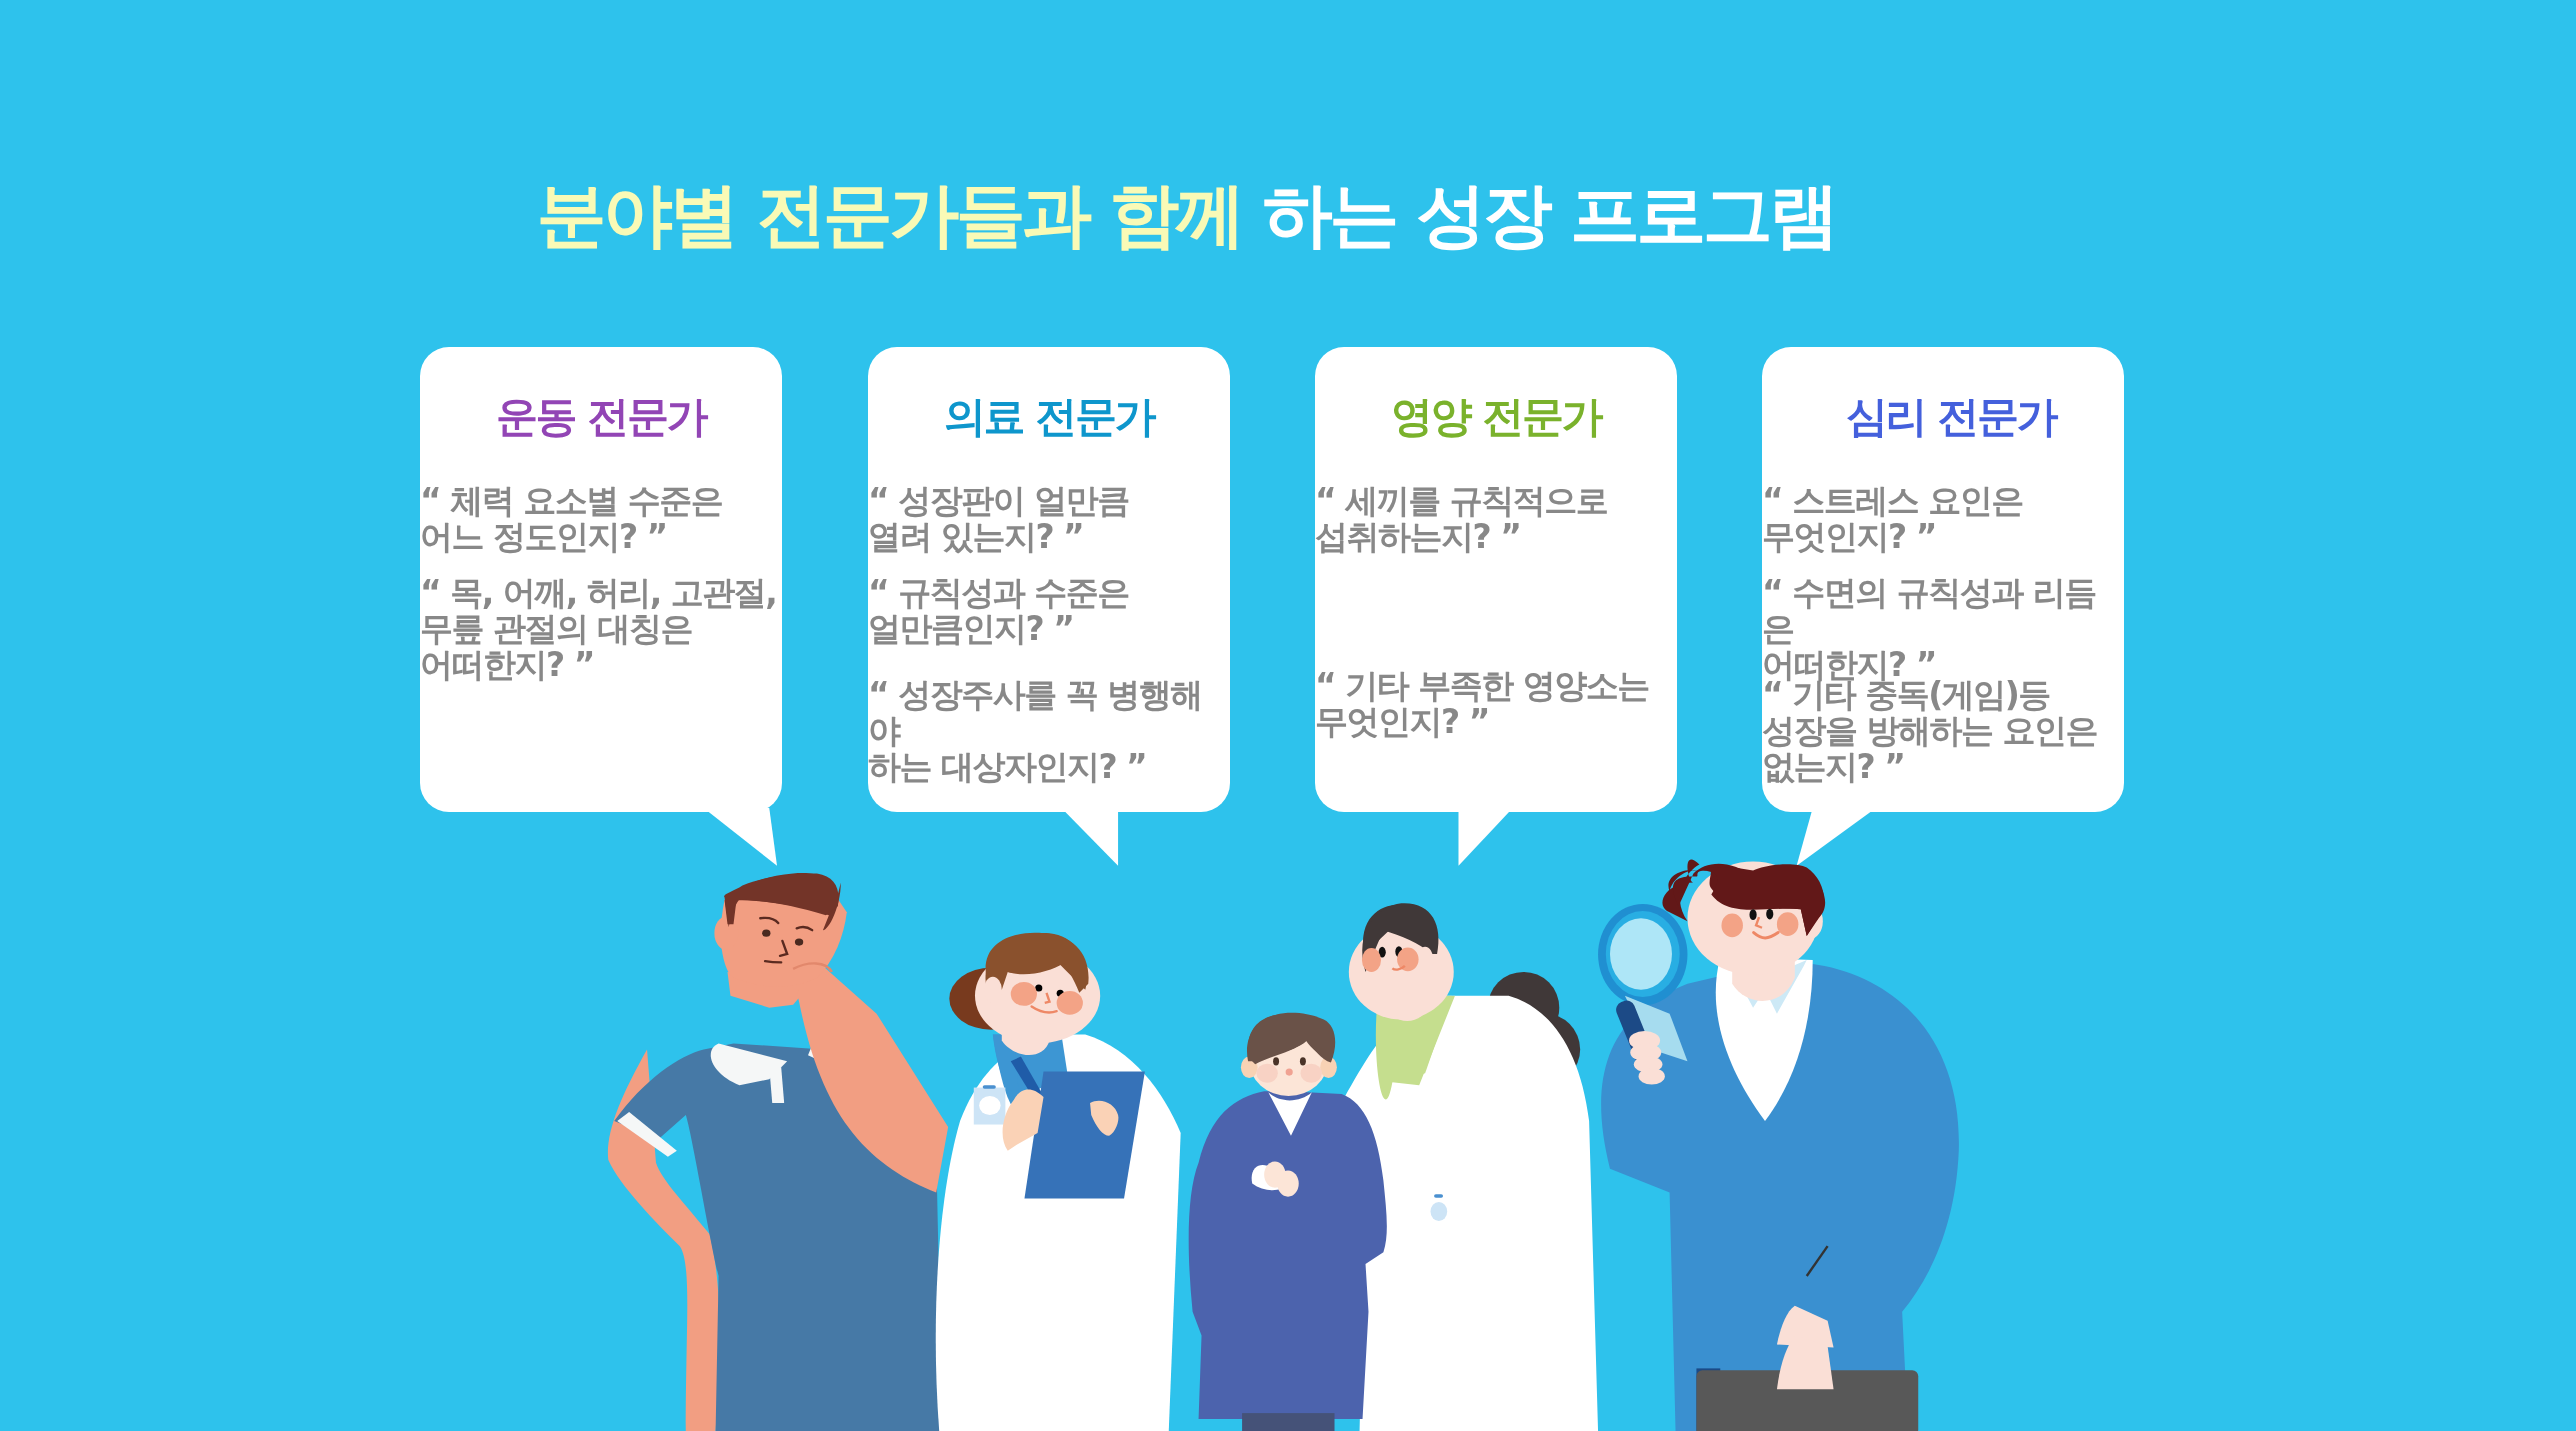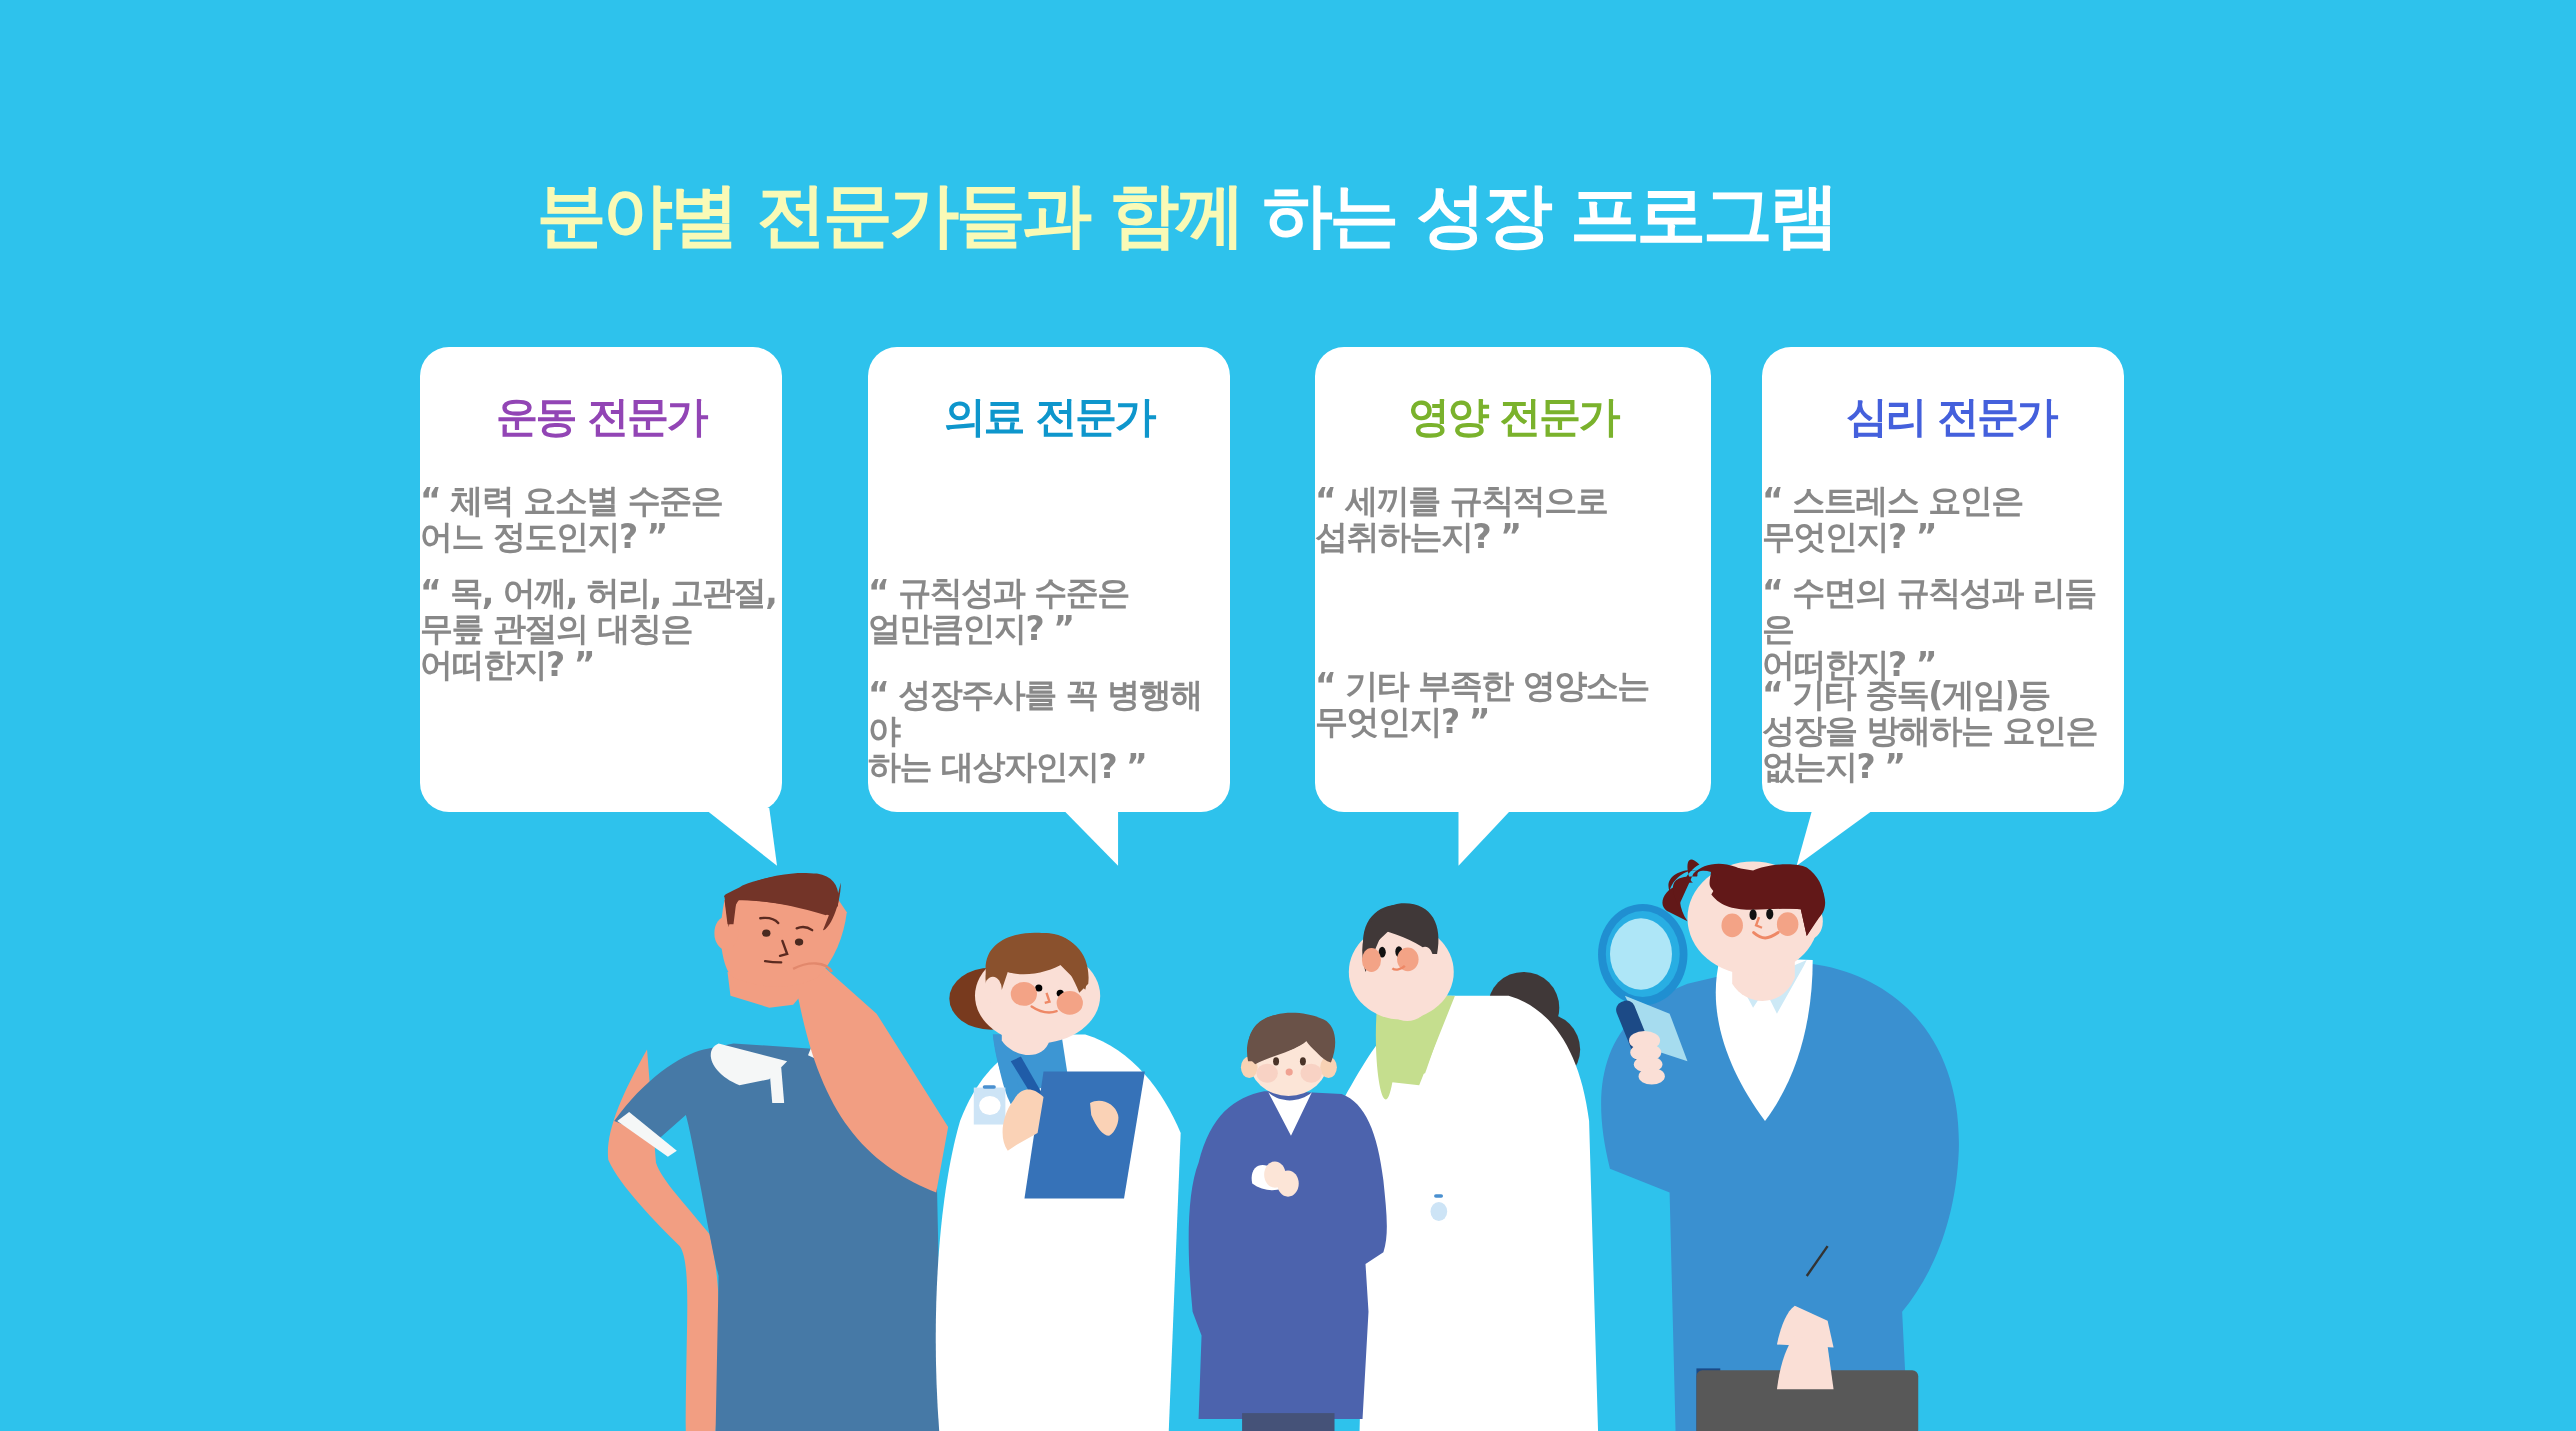--- a/index.html
+++ b/index.html
@@ -49,27 +49,29 @@
   <div class="heading" style="color:#9245B5;">운동 전문가</div>
   <div class="q" style="top:136px;">“ 체력 요소별 수준은
 어느 정도인지? ”</div>
   <div class="q" style="top:228px;">“ 목, 어깨, 허리, 고관절,
 무릎 관절의 대칭은
 어떠한지? ”</div>
 </div>
 
 <div class="bubble" style="left:868px;">
   <div class="heading" style="color:#0E96CC;">의료 전문가</div>
+  <div class="q" style="top:136px;">“ 성장판이 얼만큼
+열려 있는지? ”</div>
   <div class="q" style="top:228px;">“ 규칙성과 수준은
 얼만큼인지? ”</div>
   <div class="q" style="top:330px;">“ 성장주사를 꼭 병행해야
 하는 대상자인지? ”</div>
 </div>
 
-<div class="bubble" style="left:1315px;padding-left:34px;">
+<div class="bubble" style="left:1315px;">
   <div class="heading" style="color:#7AB22C;">영양 전문가</div>
   <div class="q" style="top:136px;">“ 세끼를 규칙적으로
 섭취하는지? ”</div>
   <div class="q" style="top:321px;">“ 기타 부족한 영양소는
 무엇인지? ”</div>
 </div>
 
 <div class="bubble" style="left:1762px;">
   <div class="heading" style="color:#4460DC;padding-left:8px;">심리 전문가</div>
   <div class="q" style="top:136px;">“ 스트레스 요인은

